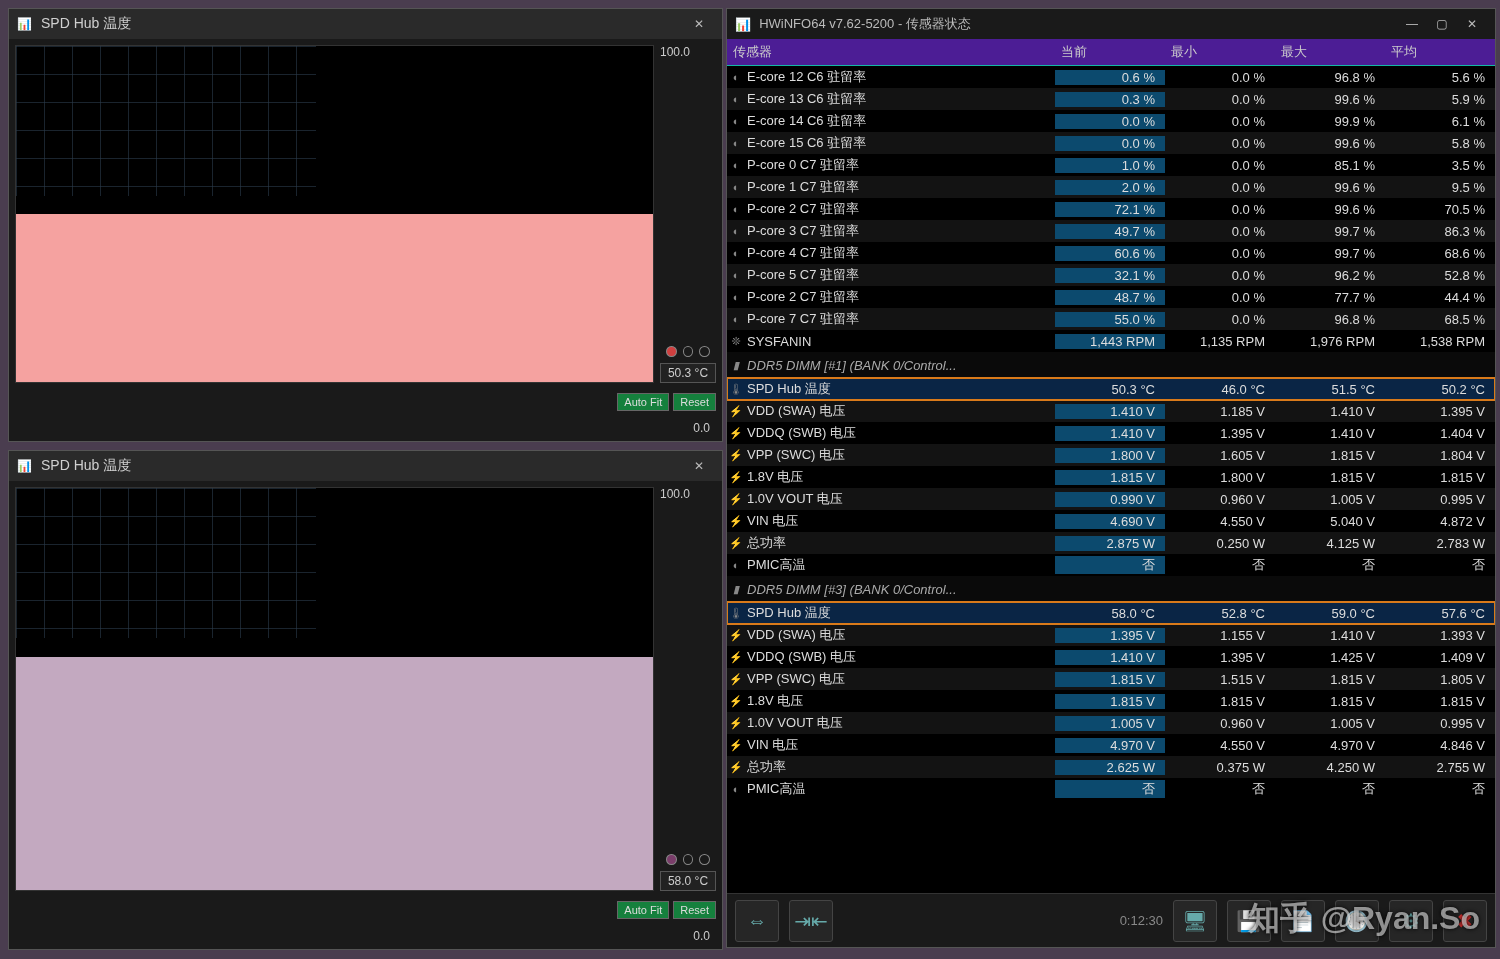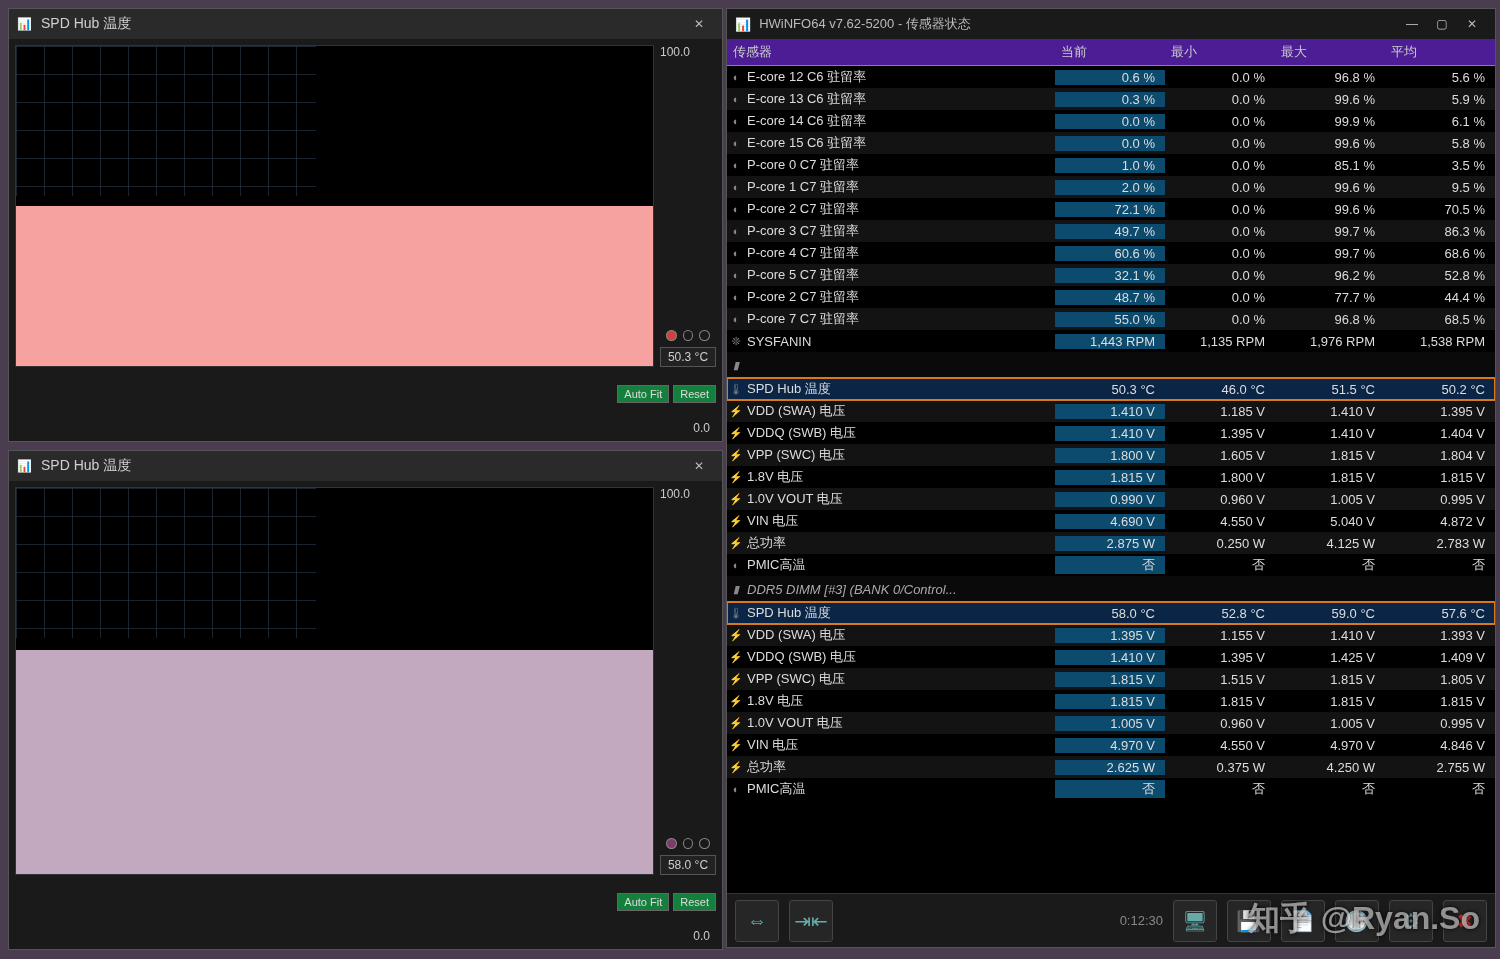--- a/index.html
+++ b/index.html
@@ -2,21 +2,21 @@
 <html><head>
 <meta charset="utf-8">
 <style>
 *{box-sizing:border-box;margin:0;padding:0;font-family:"Segoe UI",Tahoma,sans-serif;user-select:none}
 body{background:#4a3d4f;width:1500px;height:959px;overflow:hidden;position:relative}
 .window{position:absolute;background:#1a1a1a;border:1px solid #555;display:flex;flex-direction:column}
 .titlebar{height:30px;background:#2a2a2a;display:flex;align-items:center;padding:0 8px;color:#d0d0d0;font-size:14px}
 .titlebar .icon{width:16px;height:16px;margin-right:8px;display:inline-flex;align-items:center;justify-content:center;font-size:12px}
 .titlebar .spacer{flex:1}
 .winbtn{width:30px;height:28px;display:inline-flex;align-items:center;justify-content:center;color:#bbb;font-size:12px}
-.graph-body{flex:1;display:flex;flex-direction:column;padding:6px;gap:16px}
+.graph-body{flex:1;display:flex;flex-direction:column;padding:6px;gap:8px}
 .graph-area{flex:1;display:flex}
 .grid{flex:1;position:relative;border:1px solid #333;background:#000}
 .grid-lines{position:absolute;inset:0}
 .fill{position:absolute;left:0;right:0;bottom:0}
 .pink{background:#f5a2a0}
 .mauve{background:#c3a9c0}
 .scale{flex-direction:column;display:flex;justify-content:space-between;padding-left:6px;width:62px;color:#ccc;font-size:12px}
 .scale .current{background:#222;border:1px solid #555;padding:2px 4px;text-align:center;font-size:12px;margin-top:4px}
 .legend-row{display:flex;align-items:center;gap:6px;justify-content:flex-end;padding:2px 6px}
 .dot{width:11px;height:11px;border-radius:50%;border:1px solid #888;display:inline-block}
@@ -252,20 +252,21 @@
       <div class="srow">
         <span class="ic ">❊</span>
         <span class="nm">SYSFANIN</span>
         <span class="v cur">1,443 RPM</span>
         <span class="v">1,135 RPM</span>
         <span class="v">1,976 RPM</span>
         <span class="v">1,538 RPM</span>
       </div>
       <div class="srow section">
         <span class="ic">▮</span>
+        <span class="nm">DDR5 DIMM [#1] (BANK 0/Control...</span>
       </div>
       <div class="srow hl">
         <span class="ic temp">🌡</span>
         <span class="nm">SPD Hub 温度</span>
         <span class="v cur">50.3 °C</span>
         <span class="v">46.0 °C</span>
         <span class="v">51.5 °C</span>
         <span class="v">50.2 °C</span>
       </div>
       <div class="srow alt">

